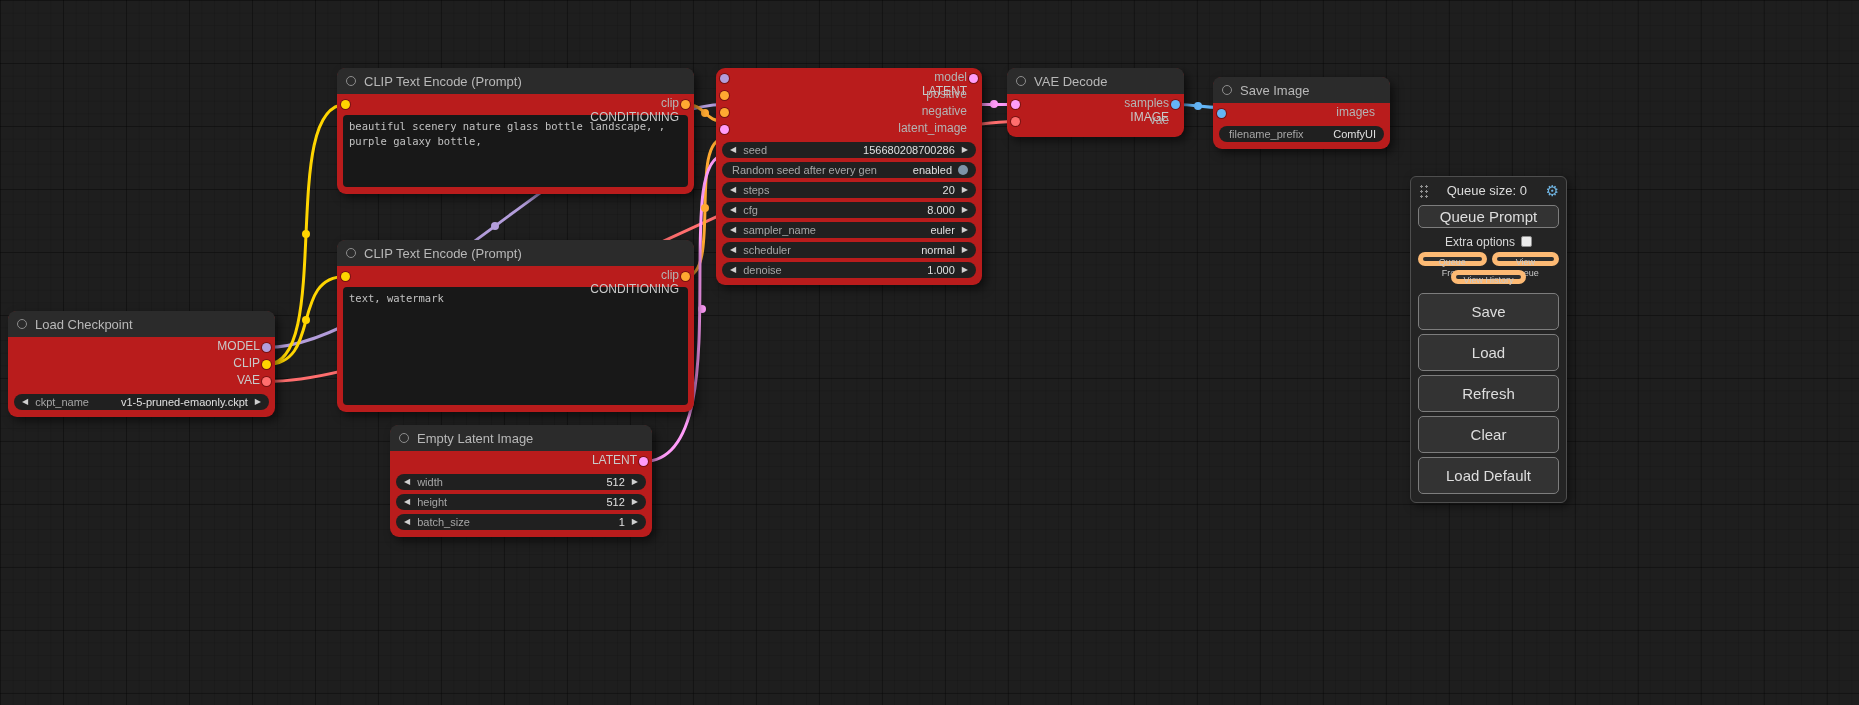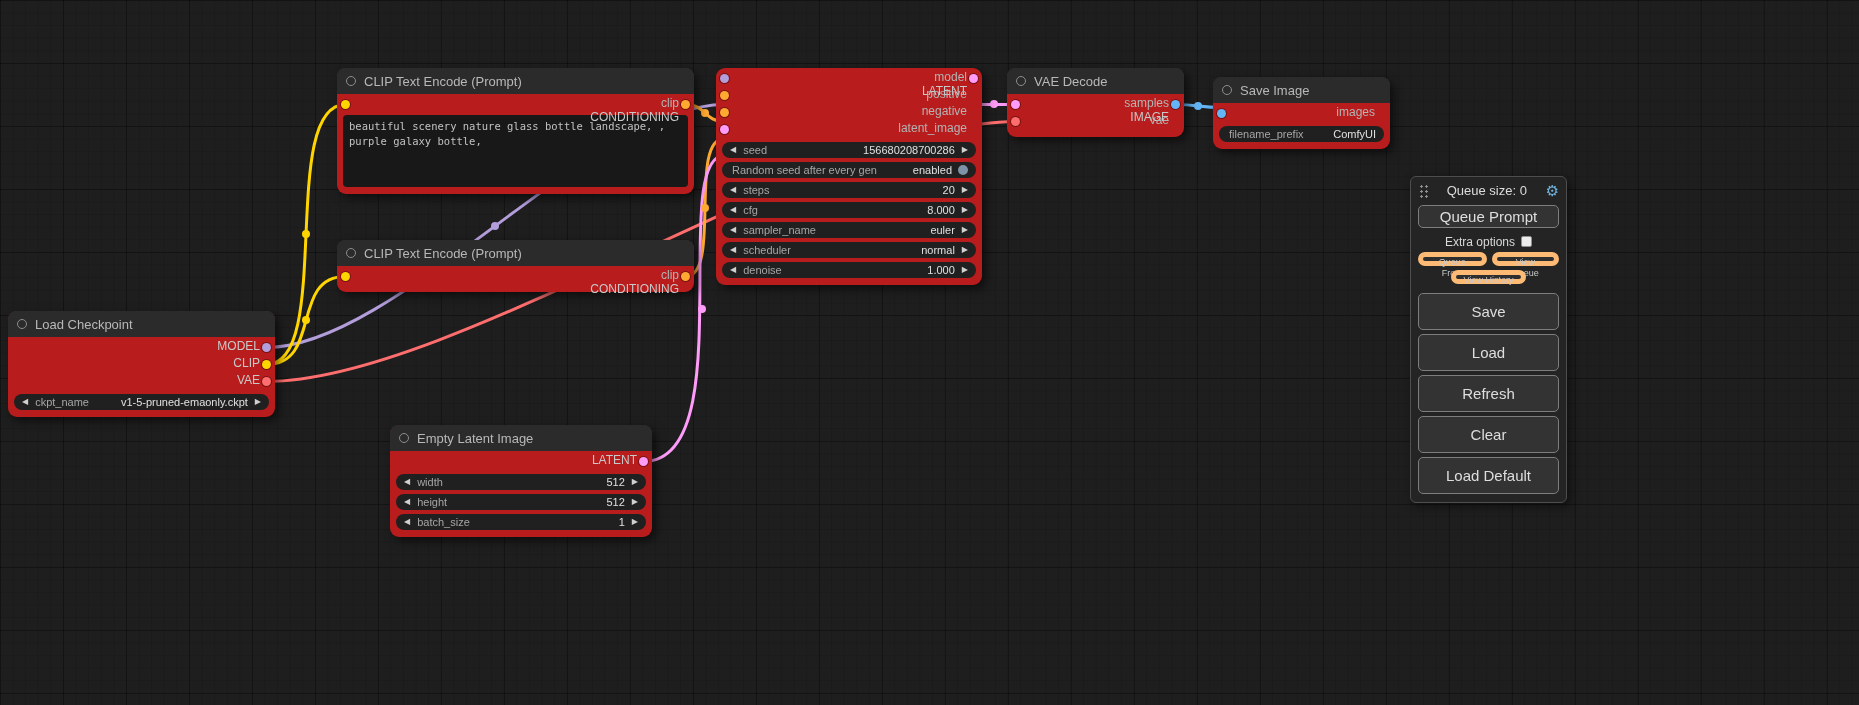--- a/index.html
+++ b/index.html
@@ -137,20 +137,21 @@
     <span class="collapse-dot"></span>
     <span class="title-text">CLIP Text Encode (Prompt)</span>
   </div>
   <div class="node-body">
     <div class="slot-row">
       <span class="slot-dot in" style="background: rgb(255, 213, 0);"></span>
       <span class="in-label">clip</span>
       <span class="out-label">CONDITIONING</span>
       <span class="slot-dot out" style="background: rgb(255, 169, 49);"></span>
     </div>
+    <div class="node-text" style="height:118px;">text, watermark</div>
   </div>
 </div>
 
 <div class="node" style="left:390px; top:425px; width:262px;">
   <div class="node-title">
     <span class="collapse-dot"></span>
     <span class="title-text">Empty Latent Image</span>
   </div>
   <div class="node-body">
     <div class="slot-row">

